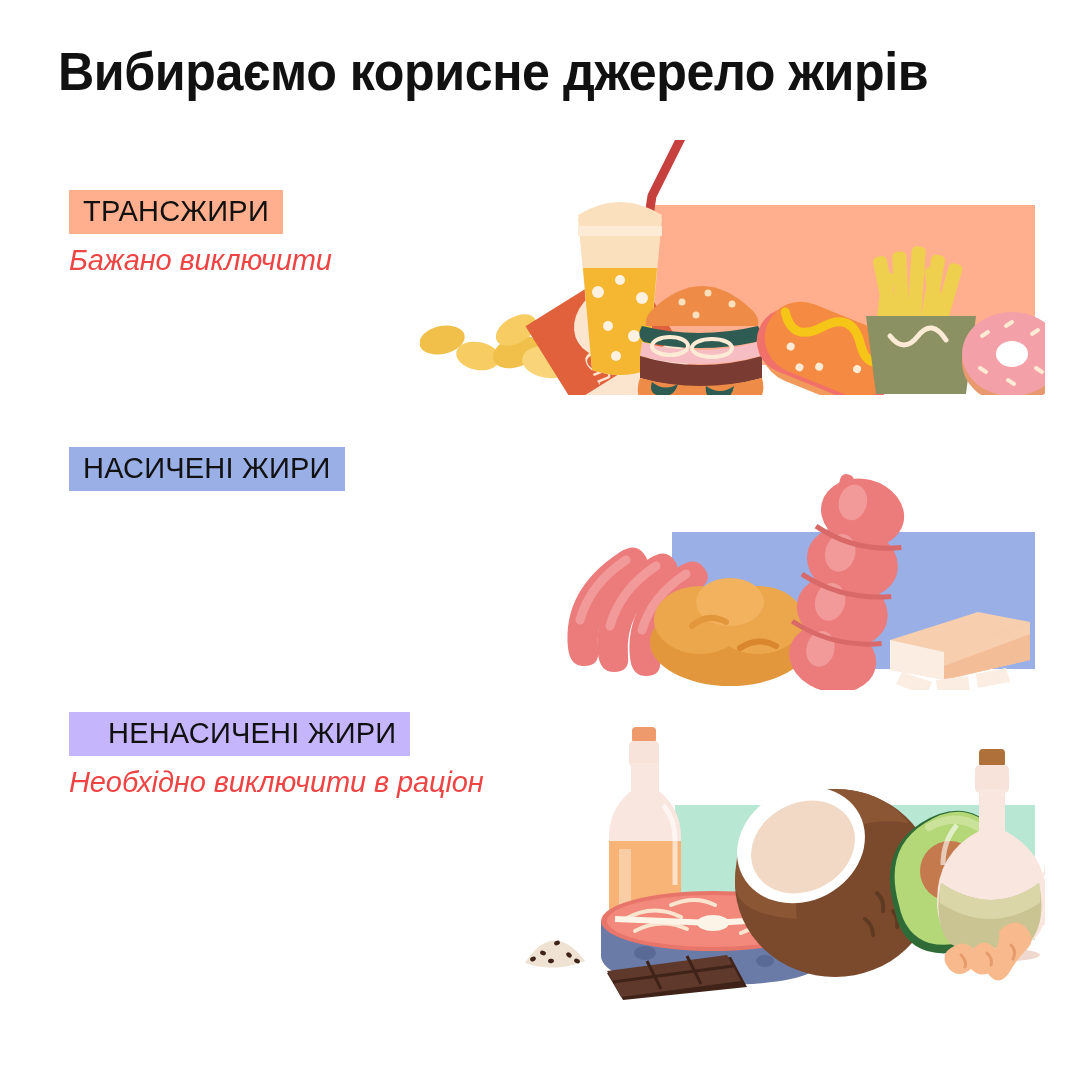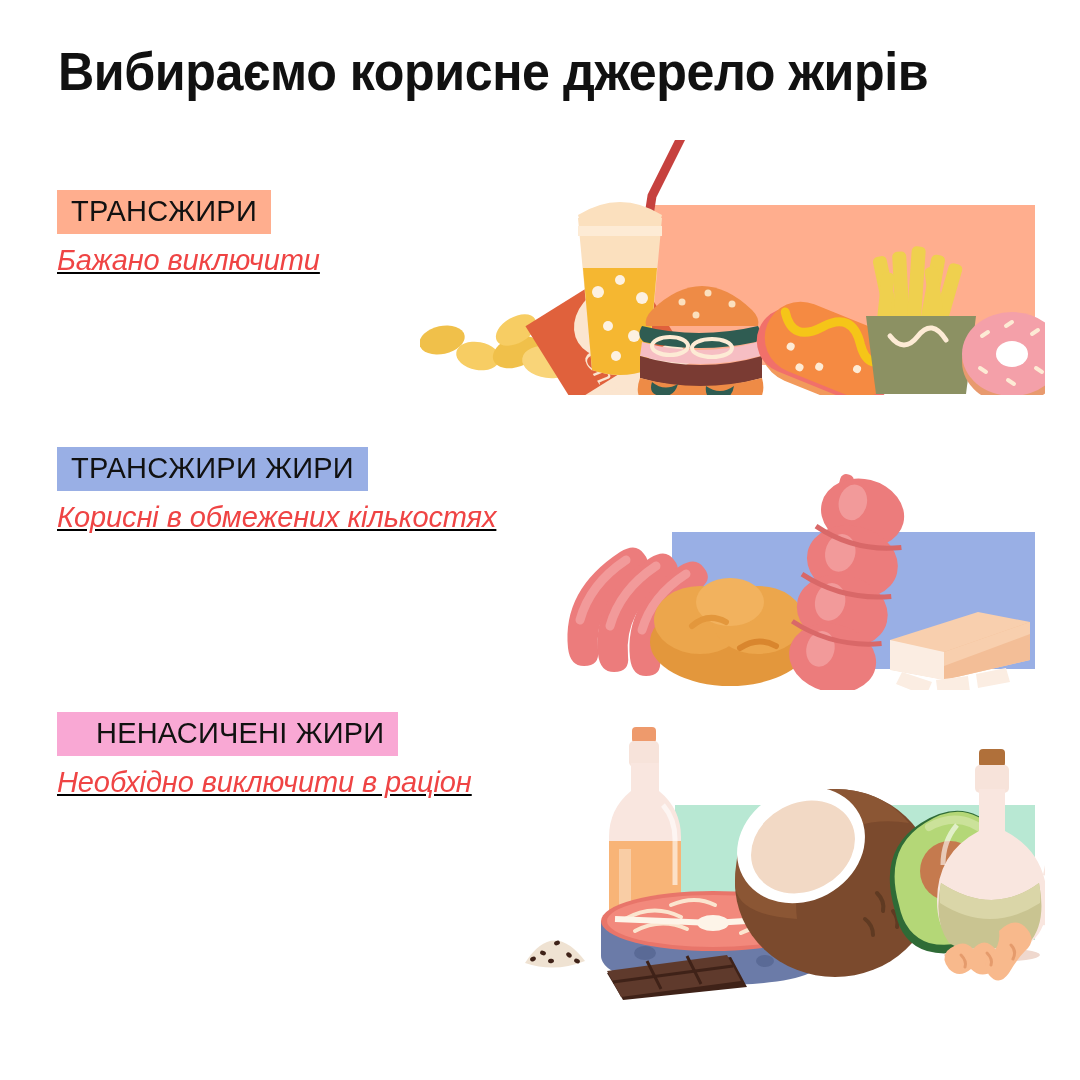--- a/index.html
+++ b/index.html
@@ -42,22 +42,21 @@
   
   .section {
     position: absolute;
     left: 0;
     top: 0;
     width: 1080px;
   }
 
   .section-text {
     position: absolute;
-    left: 57px;
-    text-decoration: underline;
+    left: 69px;
   }
 
   .tag {
     display: inline-block;
     padding: 5px 14px 7px 14px;
     font-size: 29px;
     line-height: 32px;
     font-weight: normal;
     letter-spacing: 0.2px;
     color: #111111;
@@ -256,22 +255,21 @@
         <path d="M350 200 L404 210 L404 214 L350 204 Z" fill="#FFFFFF"></path>
         <g fill="#FBEDE2">
           <path d="M362 202 L392 212 L386 226 L356 214 Z"></path>
           <path d="M396 210 L428 206 L430 222 L398 226 Z"></path>
           <path d="M436 204 L466 198 L470 212 L438 218 Z"></path>
         </g>
       </g>
     </svg>
 
     <div class="section-text" style="top:447px;">
-      <div class="tag" id="tag-1" style="background: rgb(153, 175, 229); color: rgb(17, 17, 17);">ТРАНСЖИРИ ЖИРИ</div>
-      <div class="subtitle">Корисні в обмежених кількостях</div>
+      <div class="tag" id="tag-1" style="background: rgb(153, 175, 229); color: rgb(17, 17, 17);">НАСИЧЕНІ ЖИРИ</div>
     </div>
   </div>
 
   <div class="section">
 
     <div class="art-band" id="band-2" style="left: 675px; top: 805px; width: 360px; height: 135px; background: rgb(184, 232, 211);"></div>
 
     <svg class="art-svg" style="left:495px; top:705px;" width="550" height="295" viewBox="0 0 550 295">
 
       <g>
@@ -362,18 +360,18 @@
         <path d="M504 226 q16 -16 28 -2 q10 12 -2 22 q-8 8 -16 22 q-10 14 -20 2 q-8 -10 2 -20 q10 -10 8 -24 z" fill="#F8B98C"></path>
         <g stroke="#E59B6C" stroke-width="3" fill="none" stroke-linecap="round">
           <path d="M466 250 q6 6 4 12"></path>
           <path d="M492 248 q6 6 4 12"></path>
           <path d="M516 240 q6 6 2 14"></path>
         </g>
       </g>
     </svg>
 
     <div class="section-text" style="top:712px;">
-      <div class="tag" id="tag-2" style="background: #f9a8d4; color: rgb(17, 17, 17); padding-left: 39px;">НЕНАСИЧЕНІ ЖИРИ</div>
+      <div class="tag" id="tag-2" style="background: #c4b5fd; color: rgb(17, 17, 17); padding-left: 39px;">НЕНАСИЧЕНІ ЖИРИ</div>
       <div class="subtitle">Необхідно виключити в раціон</div>
     </div>
   </div>
 
 </div>
 
 </body></html>

